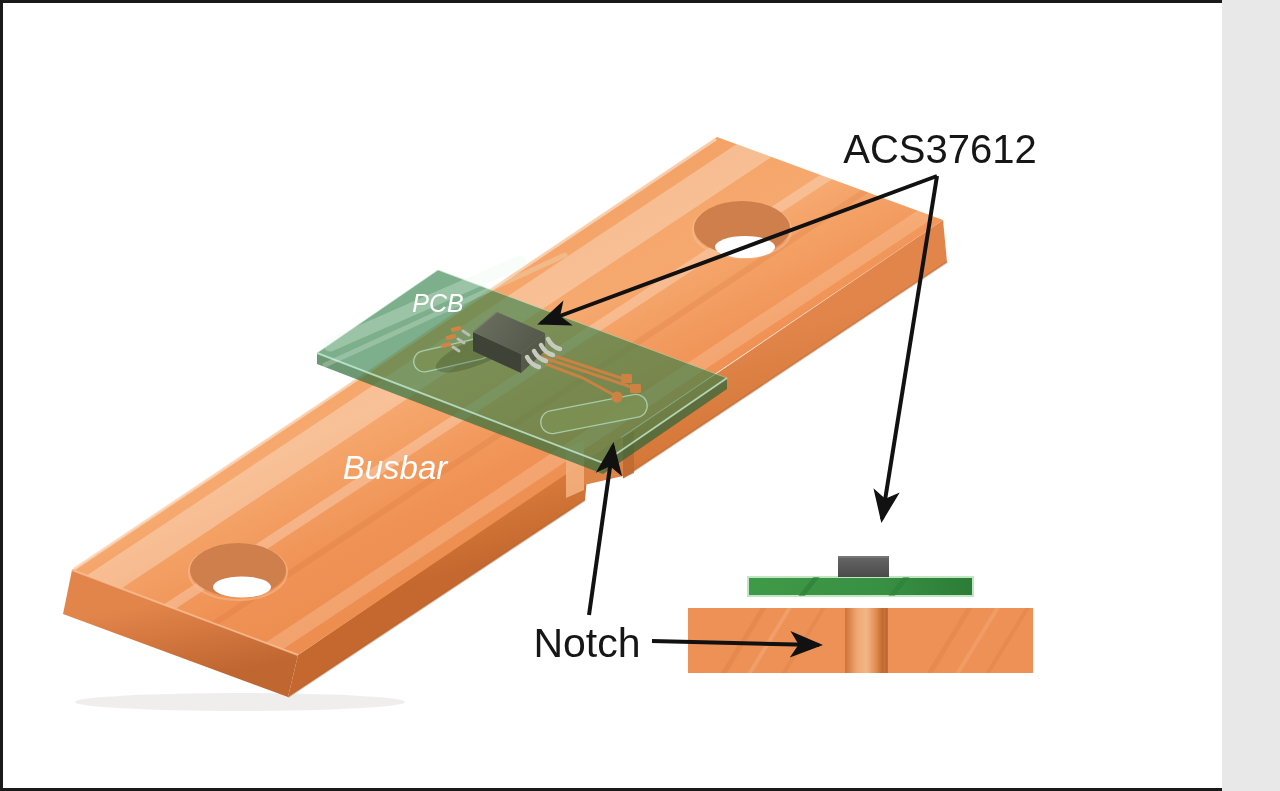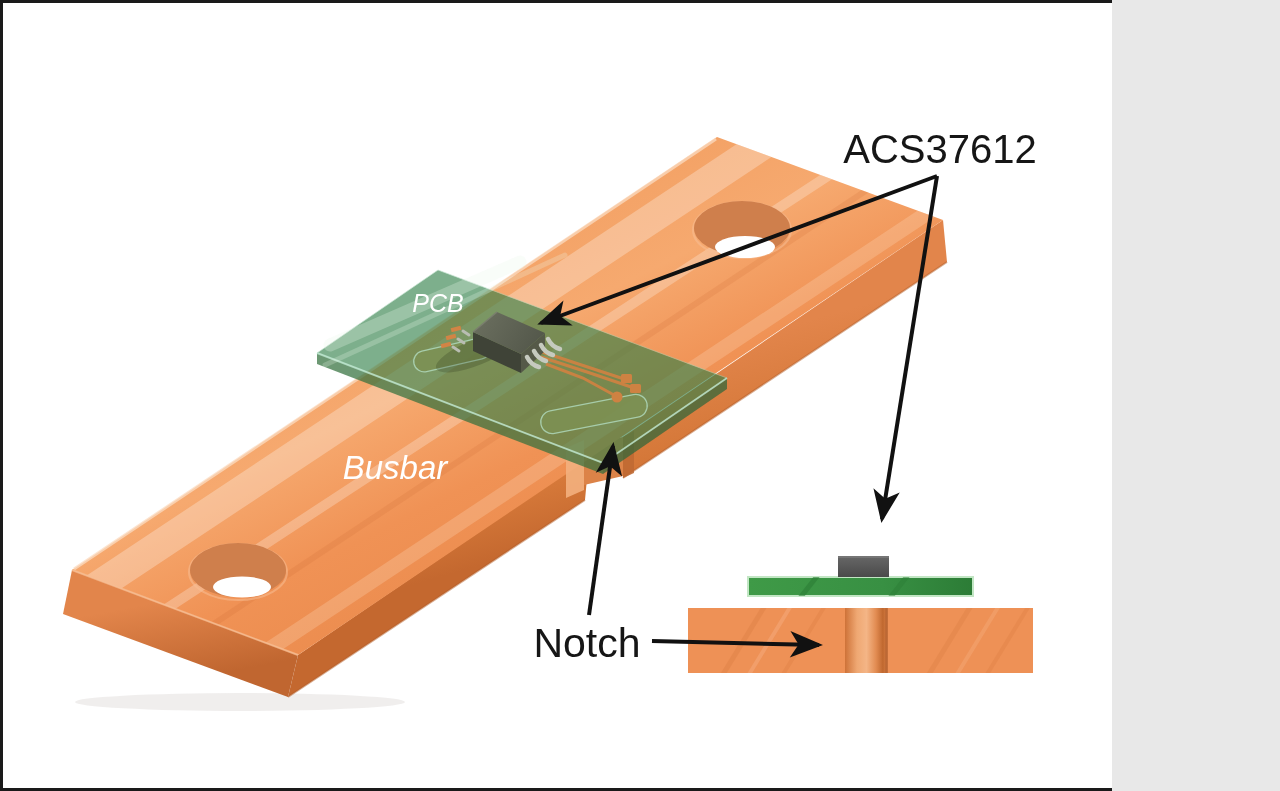--- a/index.html
+++ b/index.html
@@ -1,18 +1,18 @@
 <!DOCTYPE html>
 <html><head>
 <meta charset="utf-8">
 <style>
   html,body{margin:0;padding:0;background:#e8e8e8;}
   #stage{
     position:relative;
-    width:1112px;height:791px;
+    width:1222px;height:791px;
     background:#ffffff;
     overflow:hidden;
     font-family:"Liberation Sans","DejaVu Sans",sans-serif;
   }
   #stage svg{position:absolute;left:0;top:0;}
   .lbl{fill:#161616;}
   .lbl-italic{fill:#ffffff;font-style:italic;}
 </style>
 </head>
 <body>

